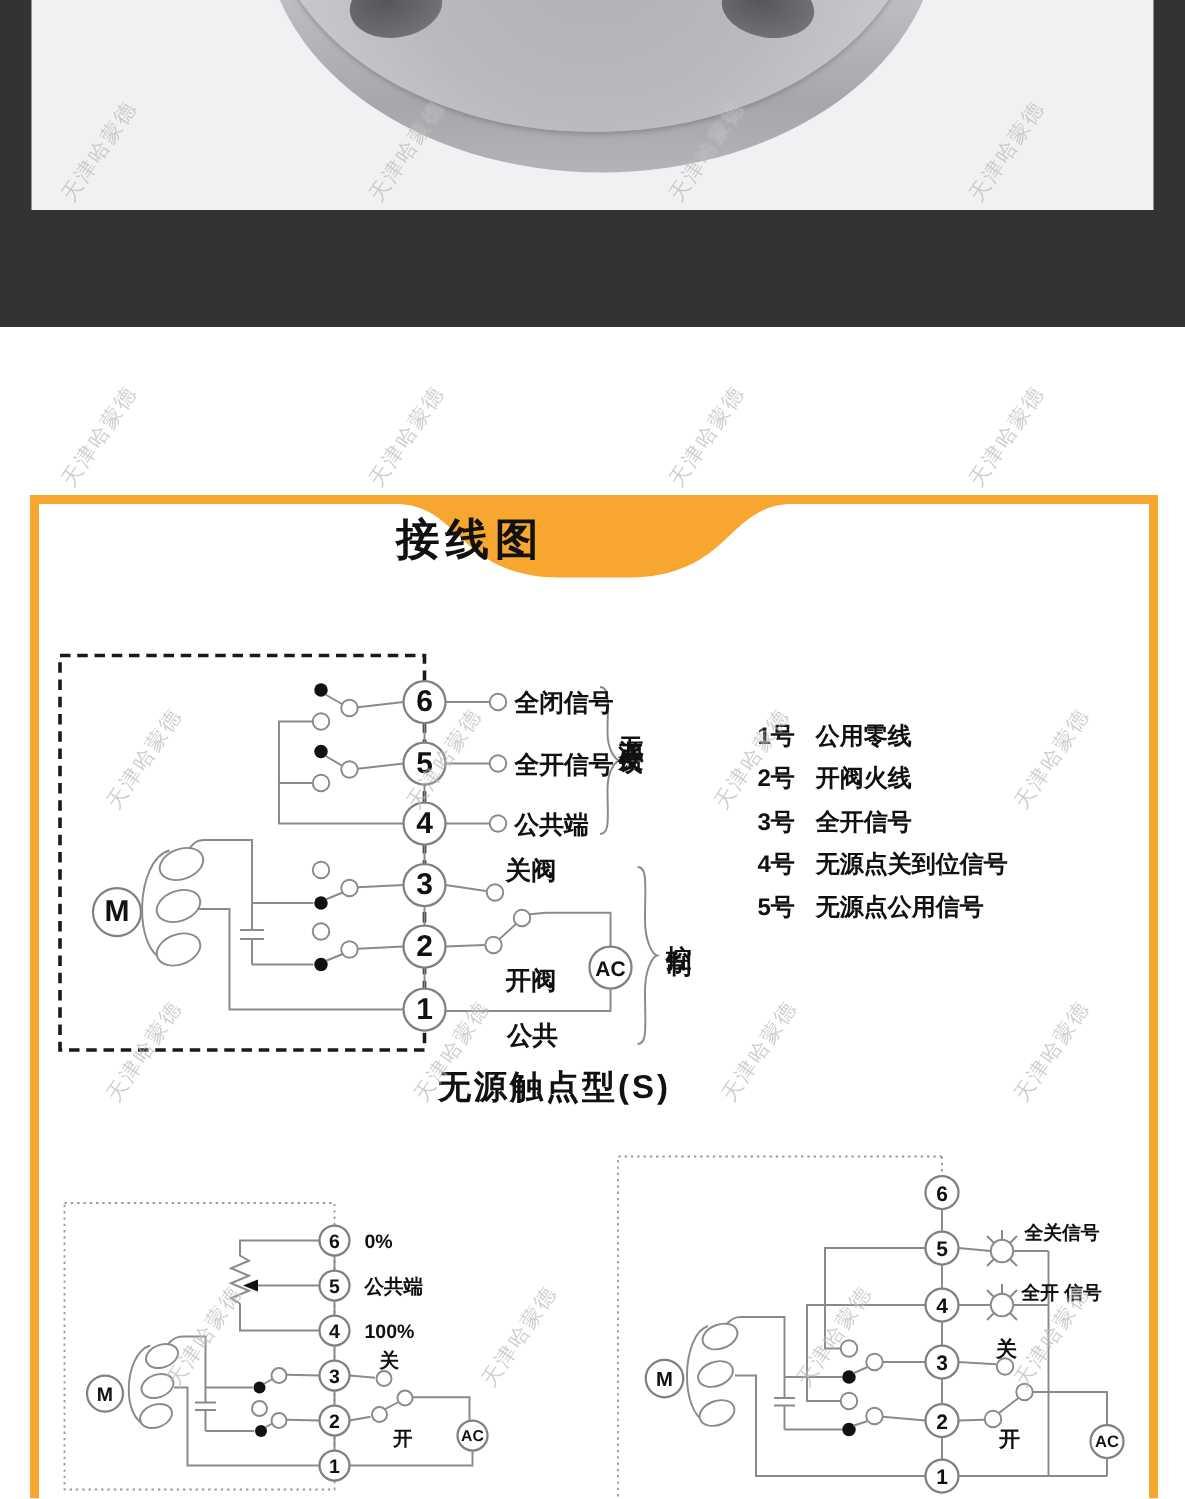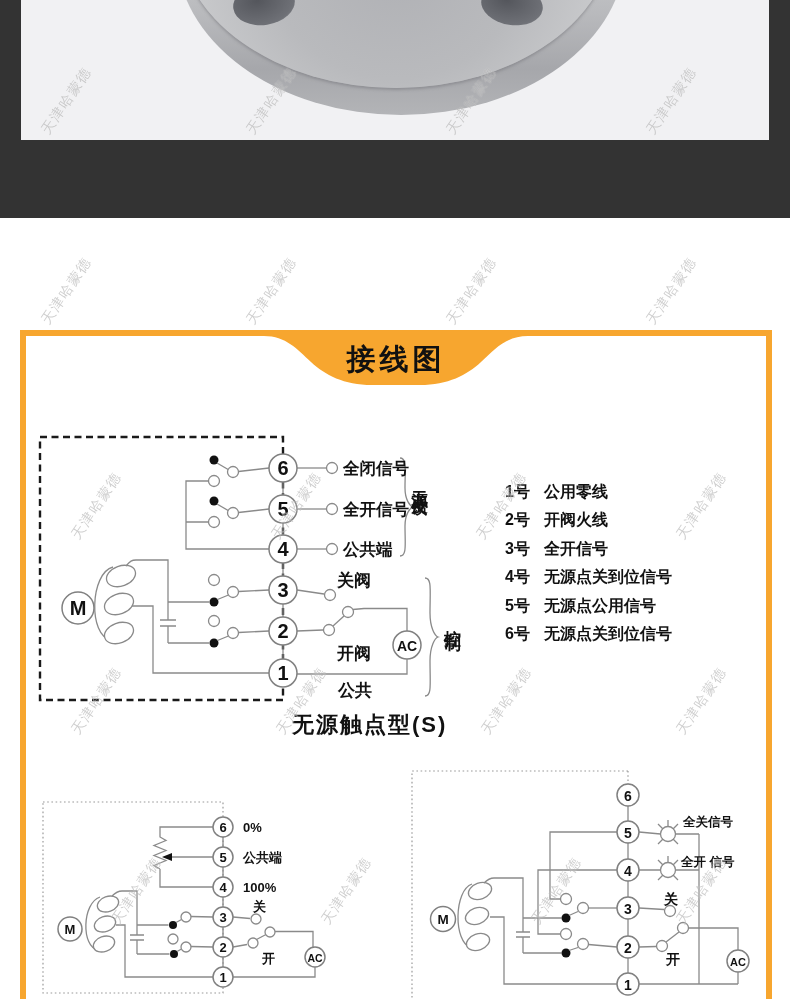--- a/index.html
+++ b/index.html
@@ -19,21 +19,21 @@
   .hole-1{left:212px;top:-17px;width:62px;height:42px;transform:rotate(-9deg);}
   .hole-2{left:460px;top:-15px;width:62px;height:40px;transform:rotate(9deg);}
   
   .wm{position:absolute;font-size:14px;color:rgba(125,125,125,.38);letter-spacing:1.5px;
       transform:rotate(-56deg);white-space:nowrap;text-shadow:0 0 1px rgba(255,255,255,.65);
       z-index:50;pointer-events:none;}
   
   .panel{position:absolute;left:20px;top:330px;width:740px;height:669px;background:#fff;
       border:6px solid #F7A62F;border-bottom:none;}
   .banner-tab{position:absolute;left:264px;top:336px;width:264px;height:56px;z-index:10;}
-  .banner-title{position:absolute;left:264px;top:340px;width:264px;text-align:center;z-index:11;
+  .banner-title{position:absolute;left:264px;top:340px;width:264px;text-align:left;z-index:11;
       font-size:29px;font-weight:700;color:#111;letter-spacing:4px;}
   
   .svg-abs{position:absolute;}
   .svg-main{left:30px;top:430px;}
   .svg-bl{left:30px;top:795px;}
   .svg-br{left:400px;top:770px;}
   .vlabel{position:absolute;writing-mode:vertical-rl;text-orientation:upright;
       font-weight:700;color:#111;z-index:6;}
   .vlabel.feedback{left:409px;top:477px;font-size:16.5px;letter-spacing:3px;}
   .vlabel.control{left:441px;top:616px;font-size:17px;letter-spacing:4px;}
@@ -155,21 +155,20 @@
   </svg>
   <div class="vlabel feedback">无源反馈</div>
   <div class="vlabel control">控制</div>
 
   <div class="terminal-list">
     <div class="tl-row"><span class="tl-num">1号</span><span>公用零线</span></div>
     <div class="tl-row"><span class="tl-num">2号</span><span>开阀火线</span></div>
     <div class="tl-row"><span class="tl-num">3号</span><span>全开信号</span></div>
     <div class="tl-row"><span class="tl-num">4号</span><span>无源点关到位信号</span></div>
     <div class="tl-row"><span class="tl-num">5号</span><span>无源点公用信号</span></div>
-    <div class="tl-row"><span class="tl-num">6号</span><span>无源点关到位信号</span></div>
   </div>
 
   <div class="caption">无源触点型(S)</div>
 
   <svg class="svg-abs svg-bl" width="360" height="204" viewBox="0 0 360 204">
     <rect x="13" y="7" width="180" height="191" fill="none" stroke="#9a9a9a" stroke-width="1.2" stroke-dasharray="1.6 2.6"></rect>
     <path class="wire" d="M193,42 V172"></path>
 
     <path class="wire" d="M183,32 H130 V42 l6,3.5 l-12,5 l12,5 l-12,5 l12,5 l-12,5 l6,3.5 M183,92 H130 V74"></path>
     <path class="wire" d="M183,62 H141"></path>

